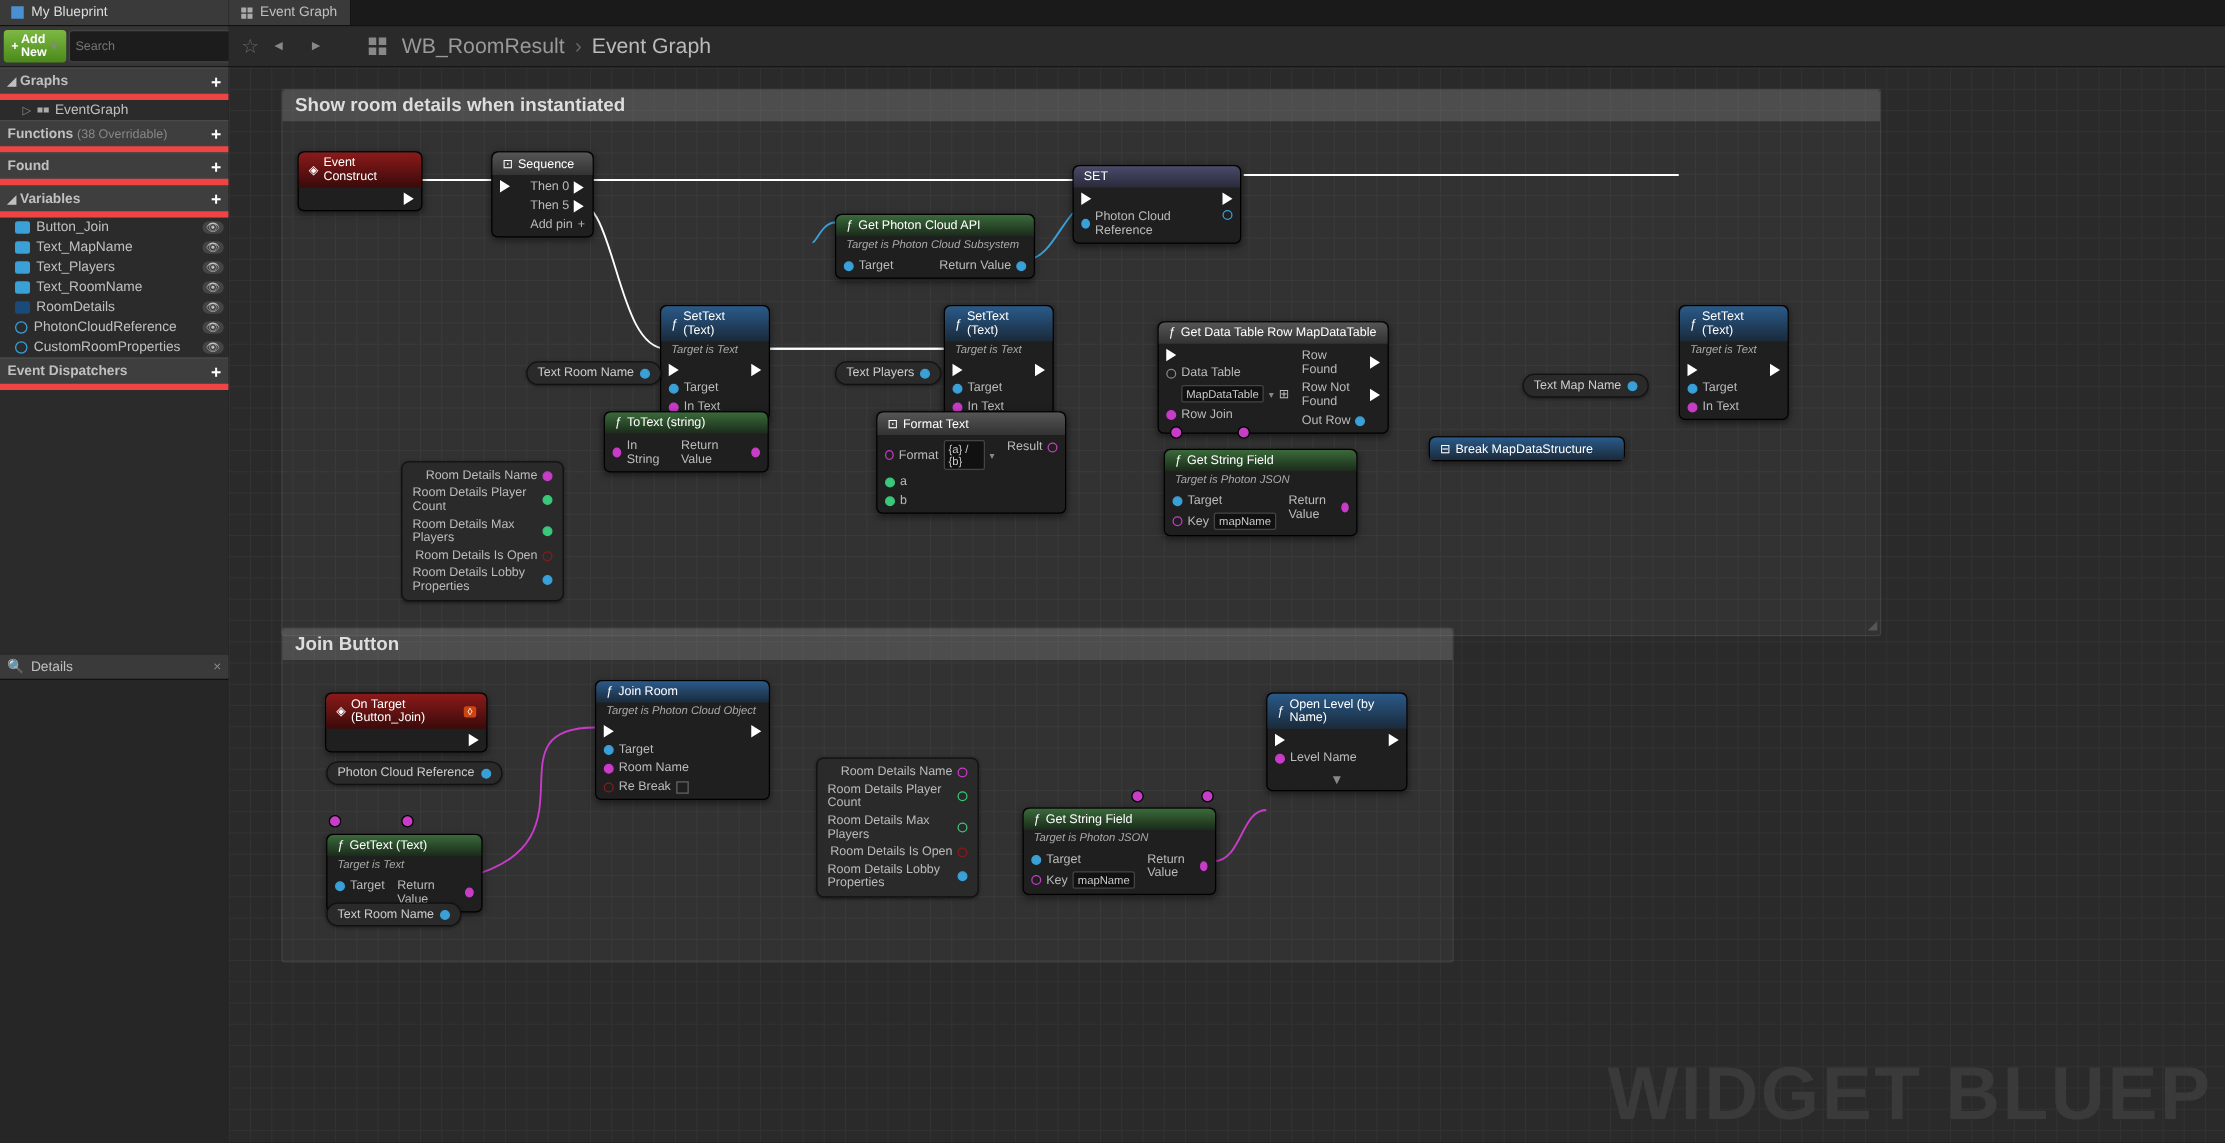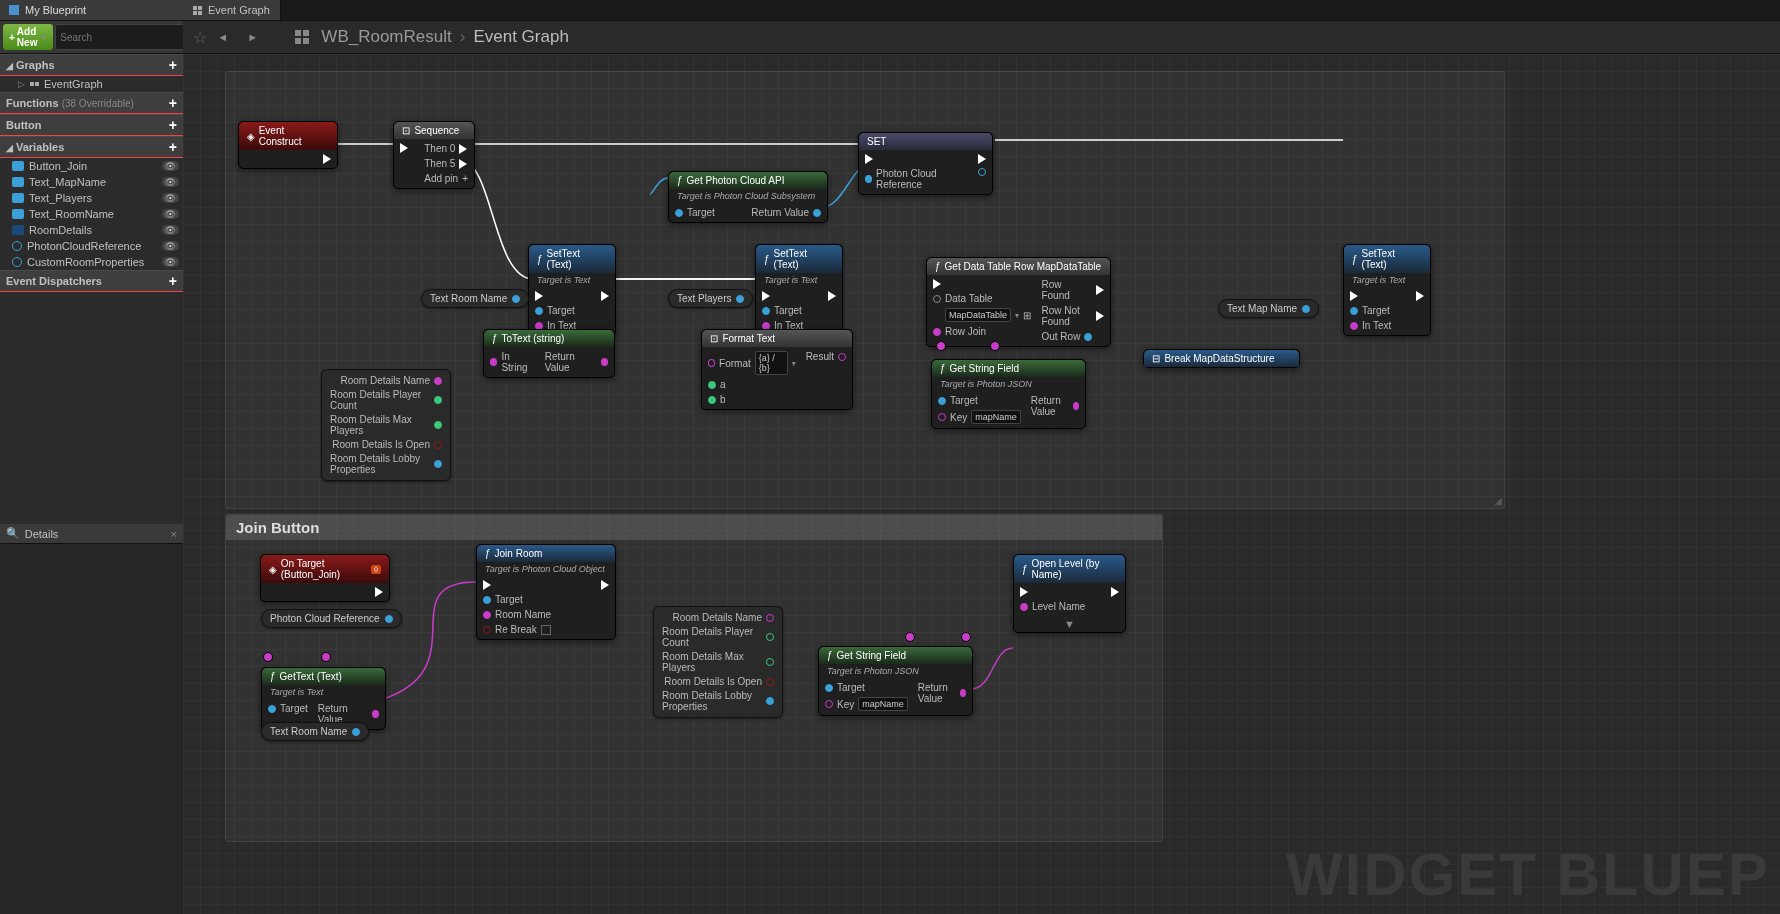--- a/index.html
+++ b/index.html
@@ -8,21 +8,21 @@
 
 
 .sidebar { width: 183px; background: #2b2b2b; display: flex; flex-direction: column; }
 .panel-tab { background: #3a3a3a; border-bottom: 1px solid #111; padding: 4px 8px; display: flex; align-items: center; gap: 5px; font-size: 11px; color: #ddd; }
 .panel-tab svg { width: 12px; height: 12px; }
 .toolbar-row { display: flex; gap: 2px; padding: 3px; background: #363636; border-bottom: 1px solid #111; }
 .add-new { background: linear-gradient(#7db843, #4a8a1a); color: #fff; font-weight: bold; padding: 2px 6px; border-radius: 3px; display: flex; align-items: center; gap: 2px; cursor: pointer; font-size: 10px; }
 .search-box { flex: 1; background: #1c1c1c; border: 1px solid #444; border-radius: 3px; padding: 2px 4px; color: #888; font-size: 10px; }
 .eye-btn { color: #aaa; padding: 0 3px; cursor: pointer; display: flex; align-items: center; }
 
-.section-header { background: #3e3e3e; padding: 2px 6px; display: flex; align-items: center; justify-content: space-between; font-weight: bold; font-size: 11px; cursor: pointer; border-top: 1px solid #4a4a4a; border-bottom: 1px solid #ef4444; }
+.section-header { background: #3e3e3e; padding: 2px 6px; display: flex; align-items: center; justify-content: space-between; font-weight: bold; font-size: 11px; cursor: pointer; border-top: 1px solid #4a4a4a; border-bottom: 5px solid #ef4444; }
 .section-header .plus { color: #fff; font-size: 14px; font-weight: bold; }
 .subtext { color: #888; font-weight: normal; font-size: 10px; }
 .tree-item { padding: 2px 4px 2px 18px; display: flex; align-items: center; gap: 5px; cursor: pointer; }
 .var-item { padding: 2px 4px 2px 12px; display: flex; align-items: center; gap: 5px; cursor: pointer; }
 .var-item .eye { margin-left: auto; background: #444; border-radius: 5px; padding: 0px 3px; font-size: 9px; }
 .var-pill { width: 12px; height: 10px; border-radius: 2px; display: inline-block; }
 .var-circle { width: 10px; height: 10px; border-radius: 50%; display: inline-block; border: 1.5px solid; }
 .details-hdr { background: #3a3a3a; padding: 3px 6px; display: flex; align-items: center; gap: 5px; border-bottom: 1px solid #111; }
 .details-hdr .x { margin-left: auto; color: #888; cursor: pointer; }
 
@@ -109,21 +109,21 @@
         </span>
       <span>EventGraph</span>
     </div>
 
     <div class="section-header">
       <span><span>Functions</span> <span class="subtext">(38 Overridable)</span></span>
       <span class="plus">+</span>
     </div>
 
     <div class="section-header">
-      <span>Button</span>
+      <span>Found</span>
       <span class="plus">+</span>
     </div>
 
     <div class="section-header">
       <span><span style="font-size:9px">◢</span> <span>Variables</span></span>
       <span class="plus">+</span>
     </div>
     <div id="var-list">
         <div class="var-item">
           <span class="var-pill" style="background:#3aa0d8"></span>
@@ -203,24 +203,25 @@
         <span>WB_RoomResult</span>
         <span class="bc-sep">›</span>
         <span class="current">Event Graph</span>
       </div>
     </div>
 
     <div class="canvas">
       <div class="watermark">WIDGET BLUEP</div>
 
       <div class="comment-box" style="left:42px;top:17px;width:1280px;height:438px">
+        <div class="comment-title">Show room details when instantiated</div>
         <div class="comment-resize">◢</div>
       </div>
 
-      <div class="comment-box" style="left:42px;top:460px;width:938px;height:328px">
+      <div class="comment-box" style="left:42px;top:448px;width:938px;height:268px">
         <div class="comment-title">Join Button</div>
       </div>
 
 
       <svg class="wires">
 
         <path d="M 148 90 C 180 90 180 90 212 90" stroke="#fff"></path>
         <path d="M 278 90 C 450 90 500 90 678 90" stroke="#fff"></path>
         <path d="M 278 107 C 310 107 310 225 350 225" stroke="#fff"></path>
         <path d="M 428 225 C 500 225 520 225 575 225" stroke="#fff"></path>

